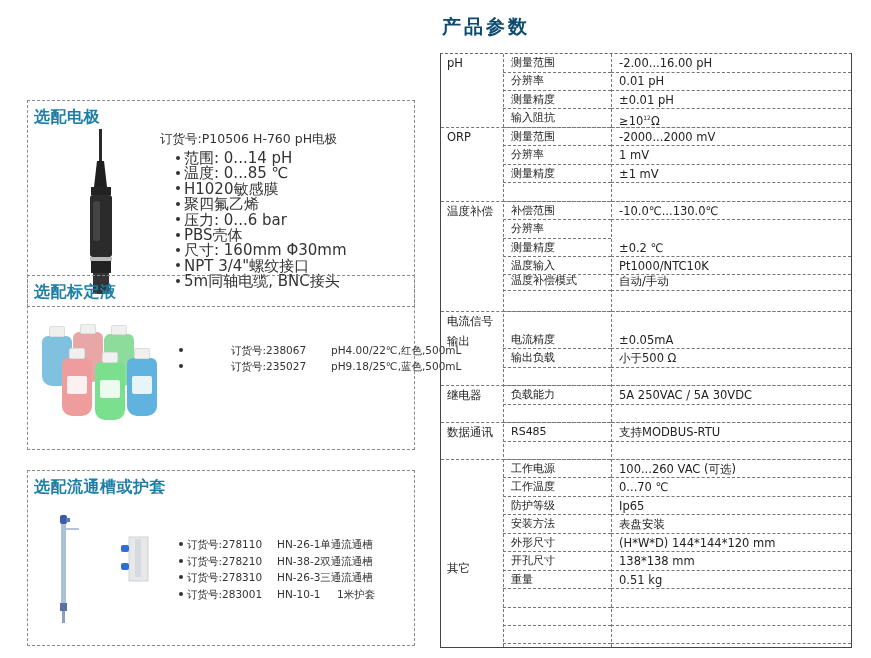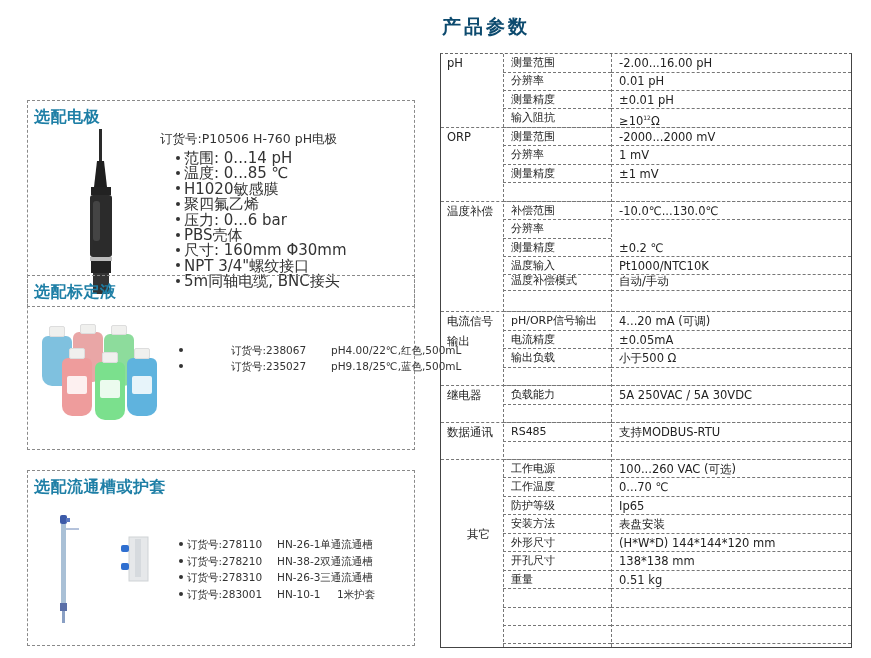--- a/index.html
+++ b/index.html
@@ -195,24 +195,20 @@
     <div class="row" style="top: 210px; margin-top: 8px;">
       <div class="c2">温度补偿模式</div>
       <div class="c3">自动/手动</div>
     </div>
     <div class="row" style="top: 239.85px;">
       <div class="c2"></div>
       <div class="c3"></div>
     </div>
     <div class="group-label" style="top: 147.6px;">温度补偿</div>
     <div class="group-sep" style="top: 257.3px;"></div>
-    <div class="row" style="top: 258.3px;">
-      <div class="c2">pH/ORP信号输出</div>
-      <div class="c3">4...20 mA (可调)</div>
-    </div>
     <div class="row" style="top: 276.75px;">
       <div class="c2">电流精度</div>
       <div class="c3">±0.05mA</div>
     </div>
     <div class="row" style="top: 295.2px;">
       <div class="c2">输出负载</div>
       <div class="c3">小于500 Ω</div>
     </div>
     <div class="row" style="top: 313.65px;">
       <div class="c2"></div>
@@ -274,14 +270,14 @@
       <div class="c3"></div>
     </div>
     <div class="row" style="top: 553.5px;">
       <div class="c2"></div>
       <div class="c3"></div>
     </div>
     <div class="row" style="top: 571.95px;">
       <div class="c2"></div>
       <div class="c3"></div>
     </div>
-    <div class="group-label" style="top: 471px; margin-left: 20px;">其它</div>
+    <div class="group-label" style="top: 505px;">其它</div>
   </div>
 
 </body></html>

